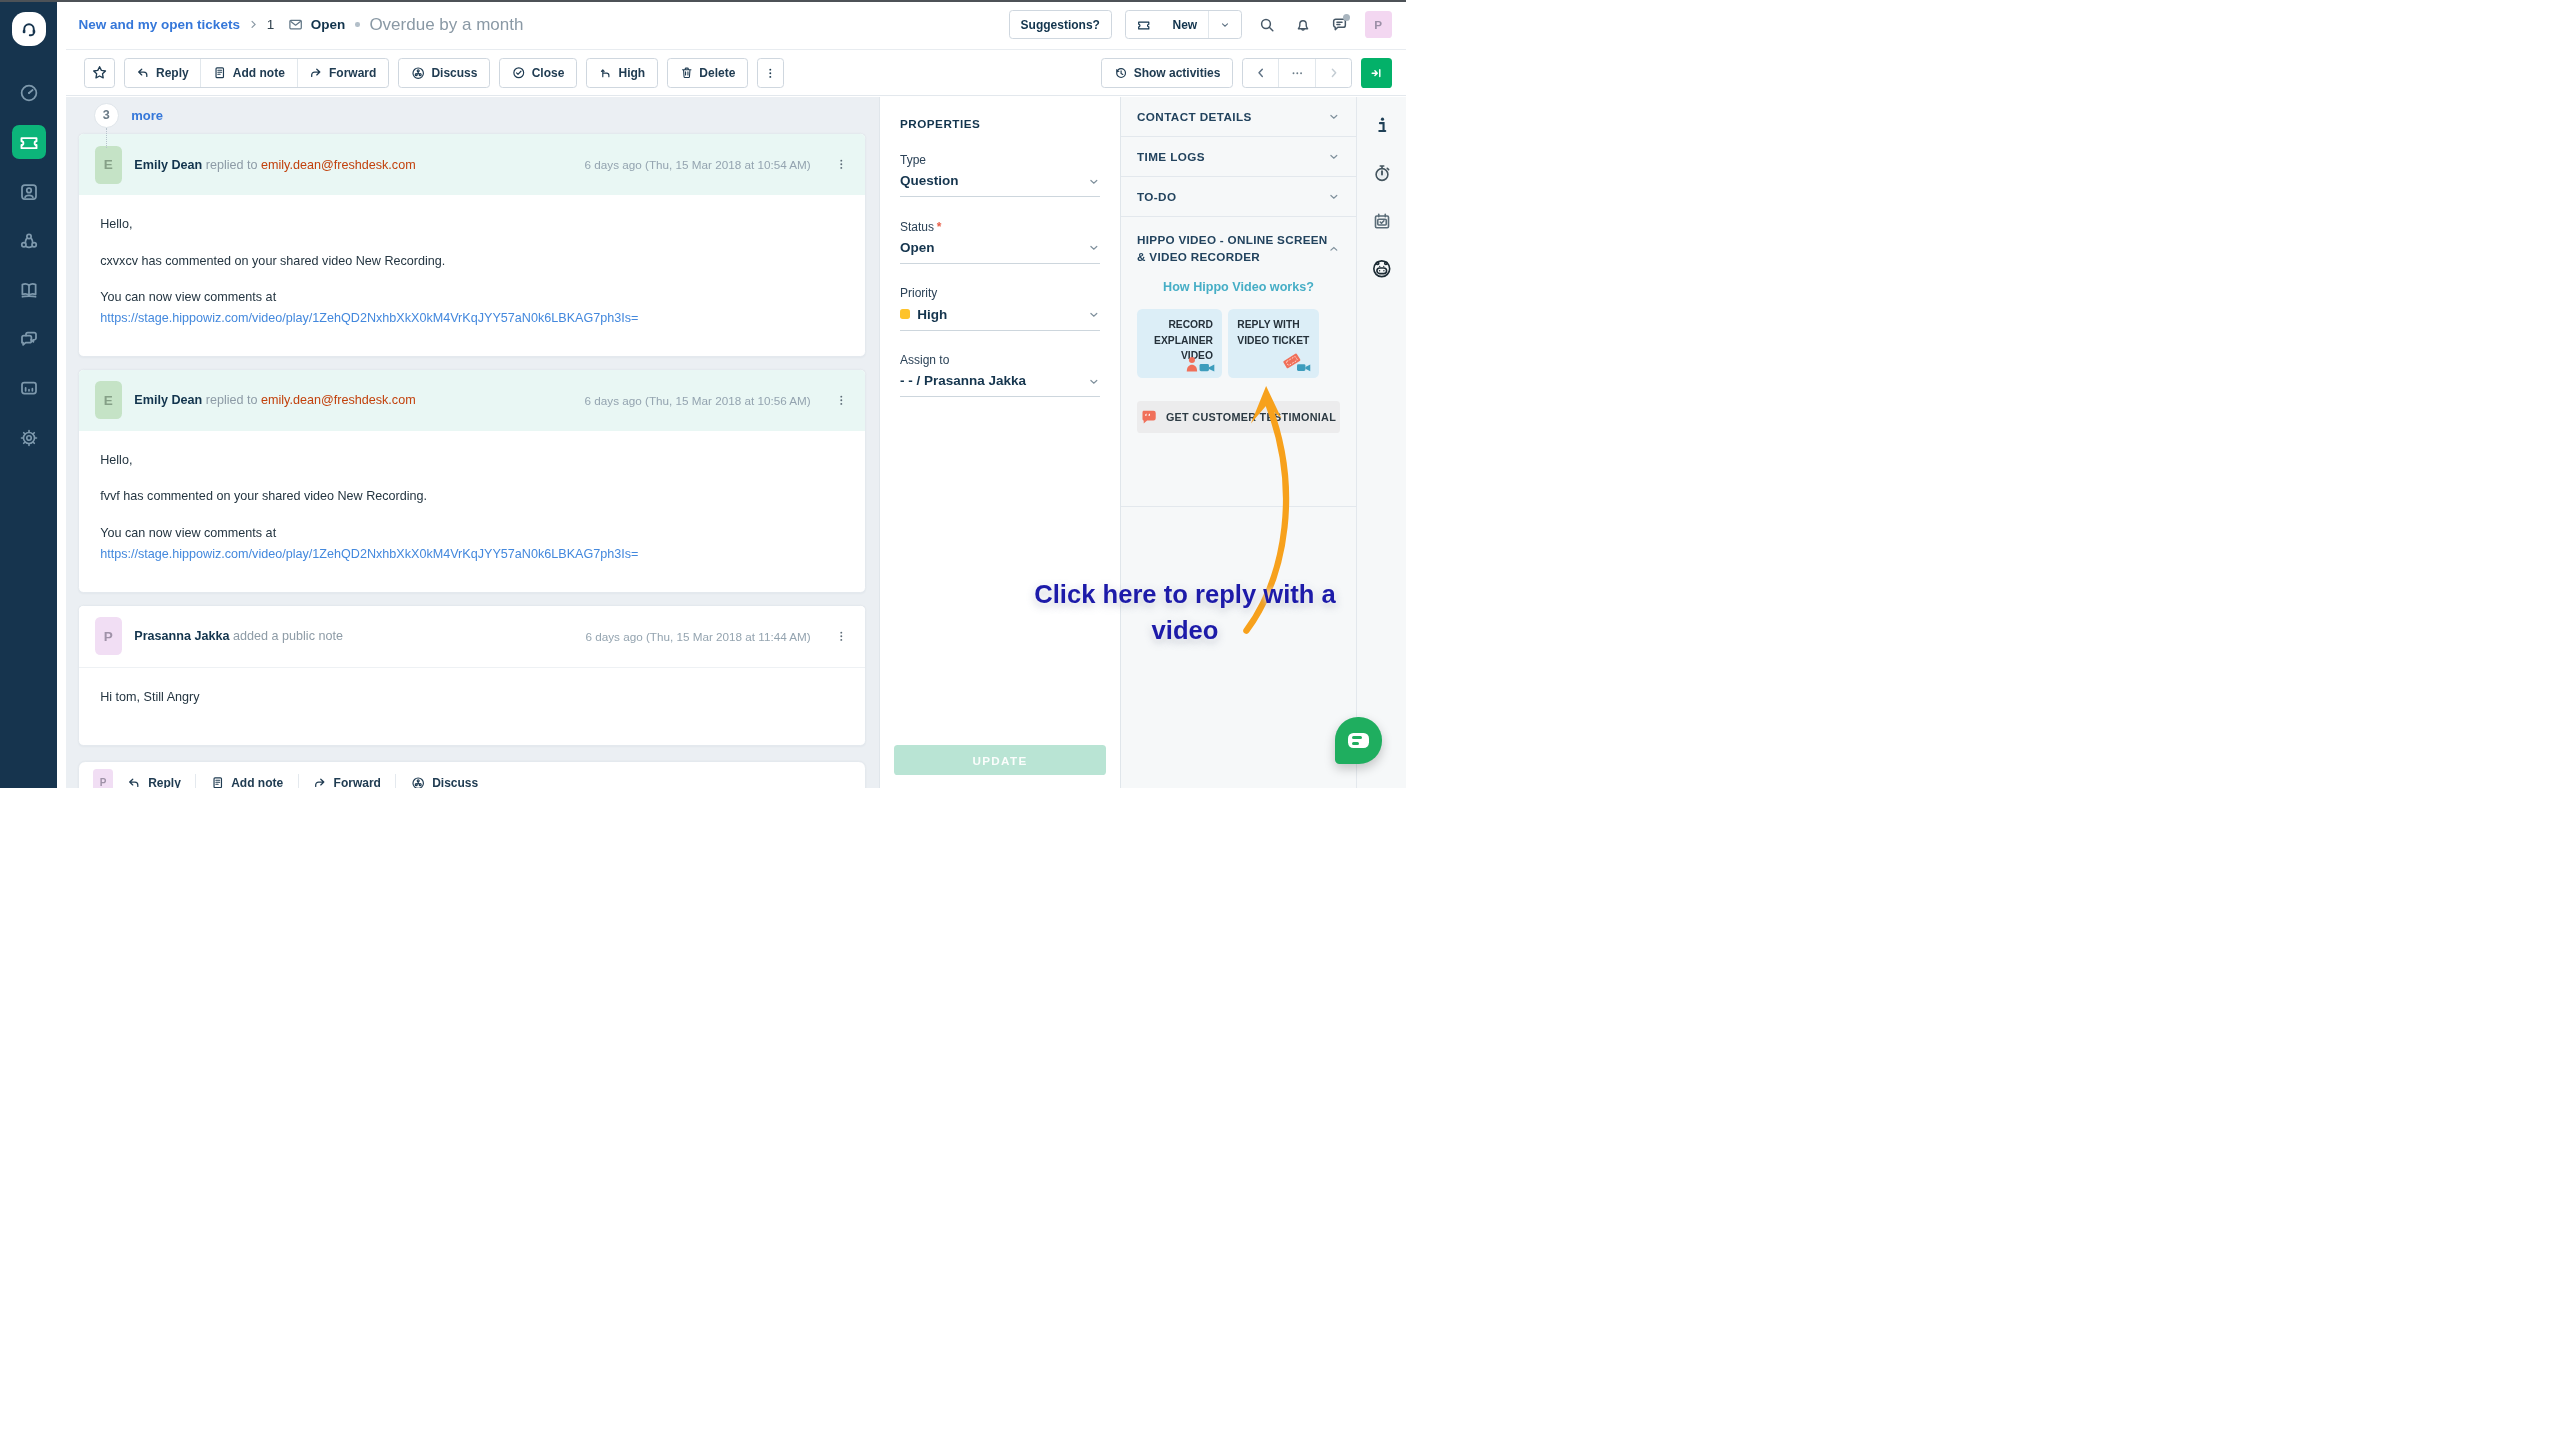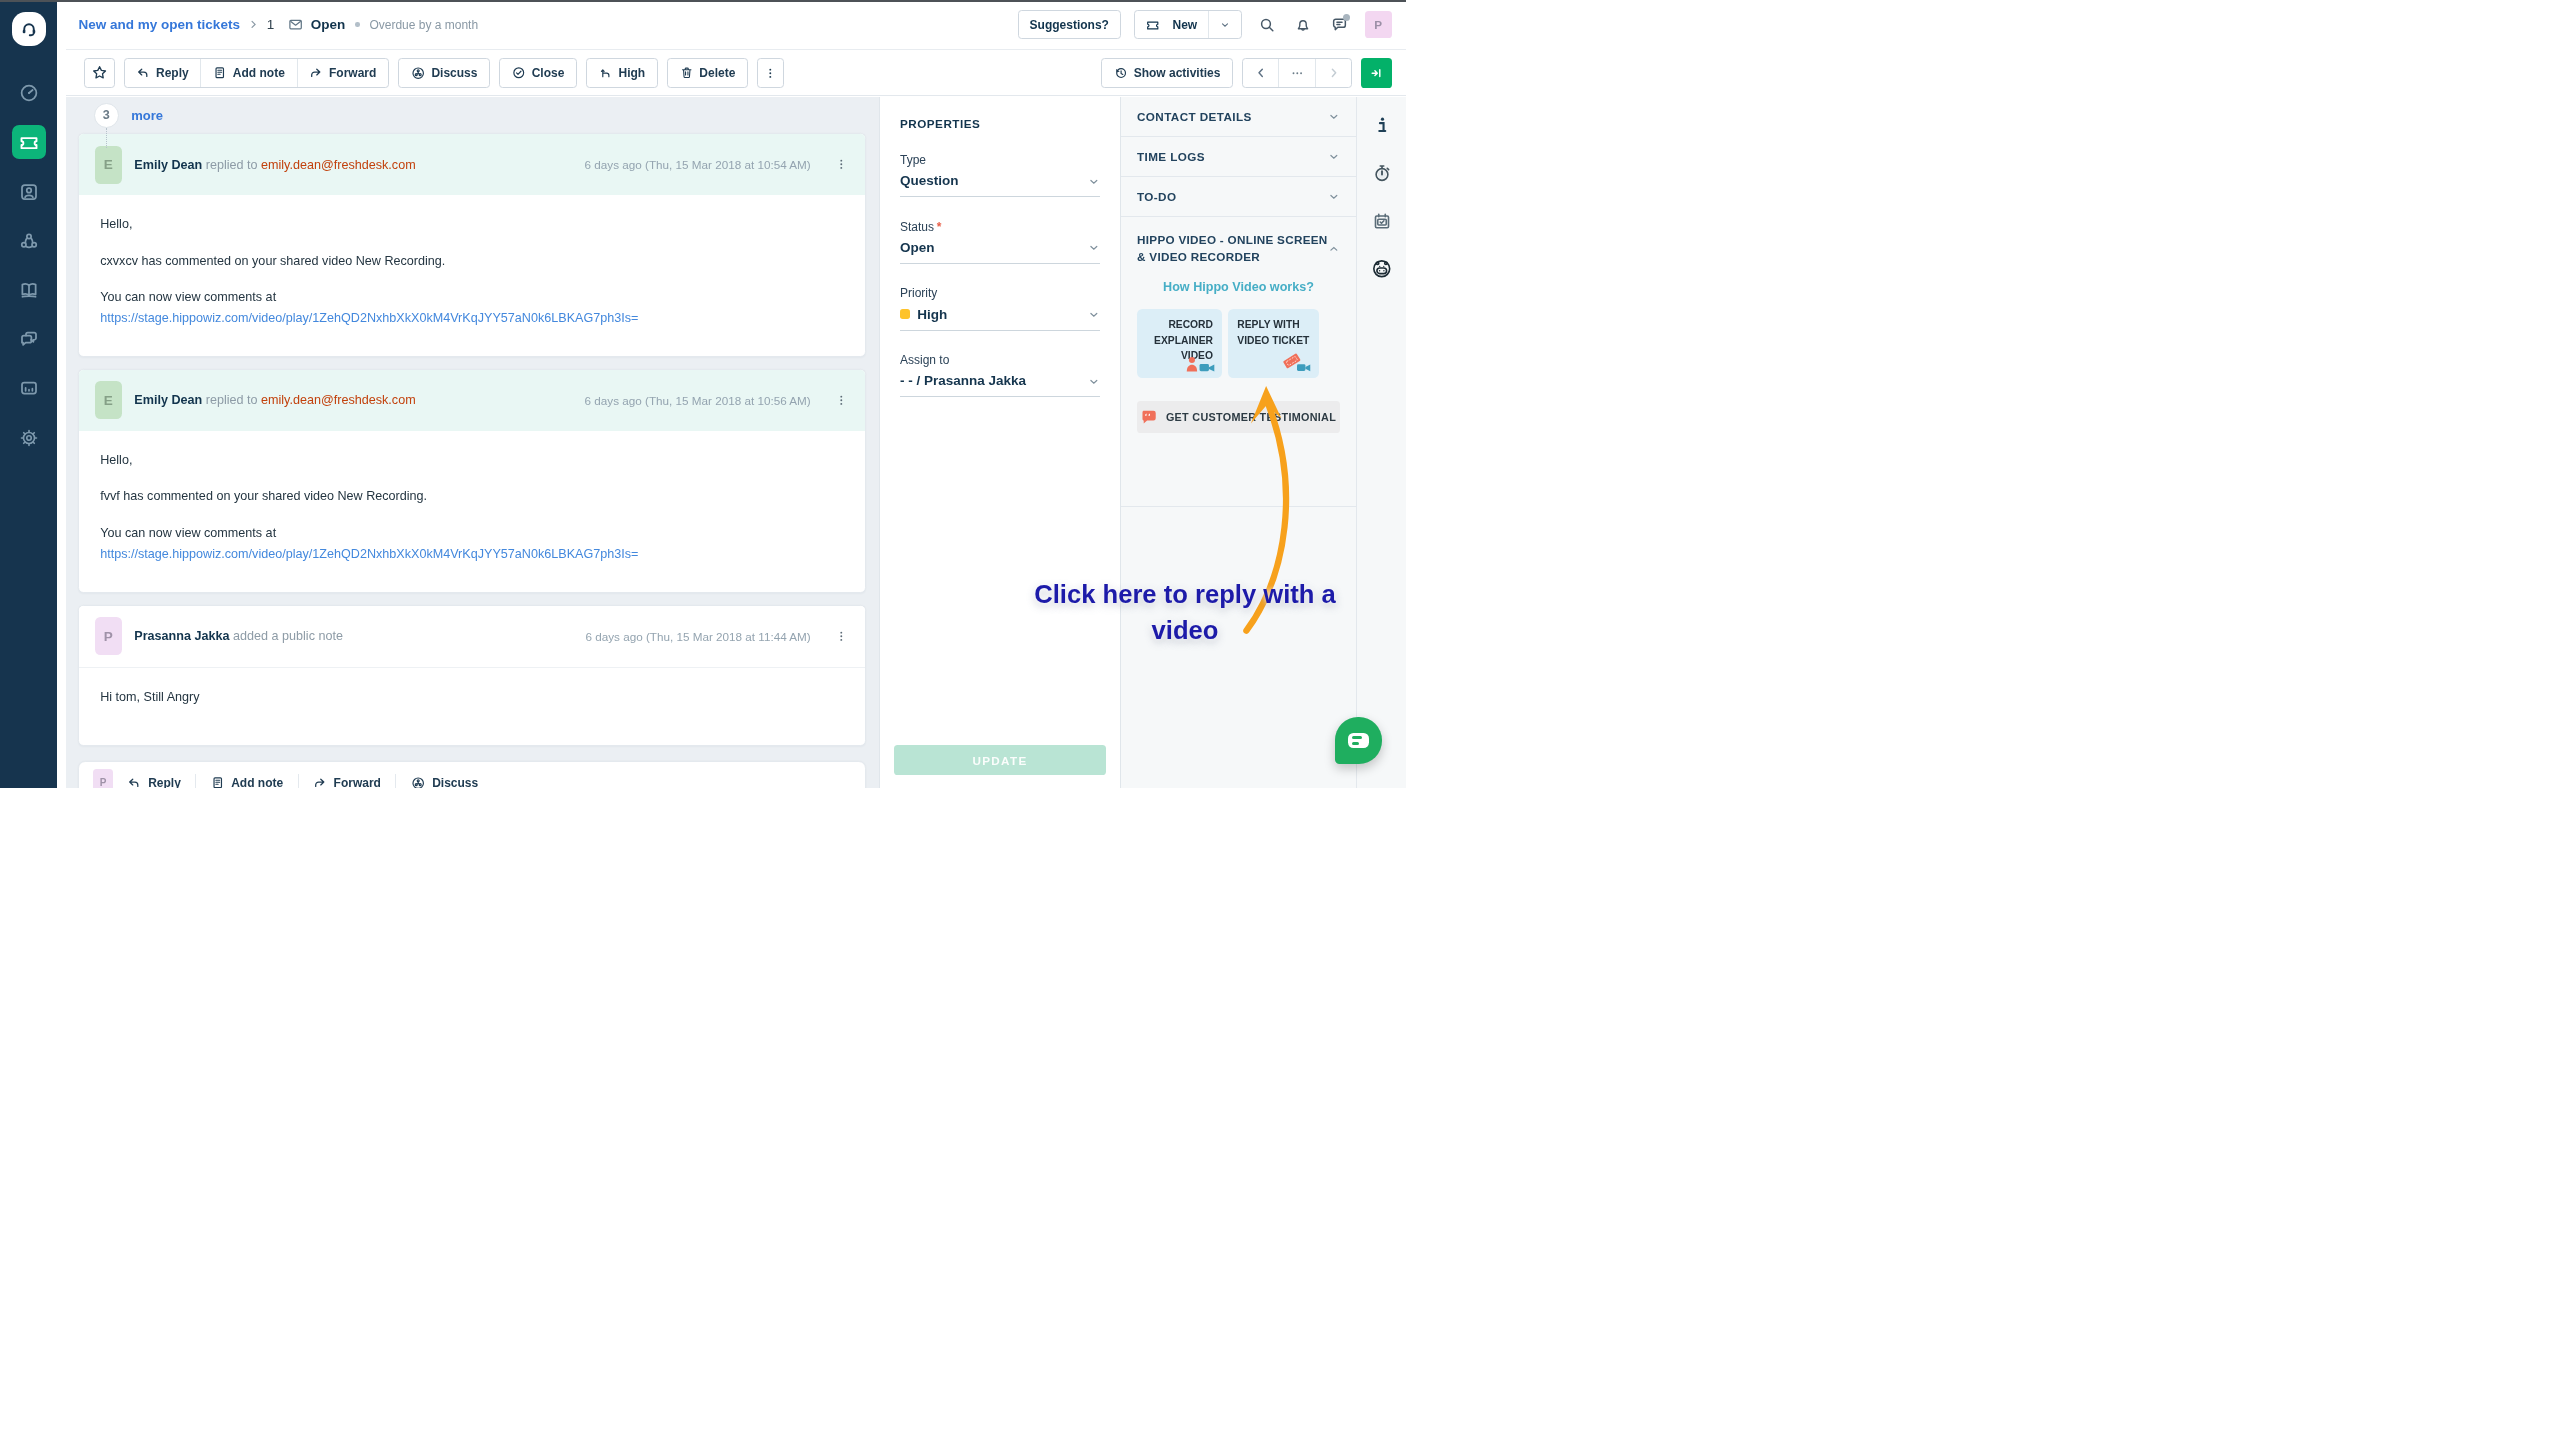--- a/index.html
+++ b/index.html
@@ -19,26 +19,26 @@
 
   
   .main { position:absolute; left:66px; top:0; right:0; height:788px; }
   .topbar { position:absolute; left:0; right:0; top:0; height:50px; background:#fff; border-bottom:0.9px solid #e8ecf0;
     display:flex; align-items:center; padding:0 14.4px 0 12.6px; }
   .crumb { display:flex; align-items:center; gap:8px; flex:1; min-width:0; }
   .crumb-link { color:#3577d9; font-weight:700; font-size:13.5px; cursor:pointer; }
   .crumb-id { font-size:13.5px; color:#31424e; }
   .crumb-status { font-size:13.5px; font-weight:700; color:#12344d; }
   .crumb-dot { width:4.5px; height:4.5px; border-radius:50%; background:#b3bfc9; margin:0 1.8px; }
-  .crumb-over { font-size:12px; color:#8a99a5; }
+  .crumb-over { font-size:17px; color:#8a99a5; }
   .topactions { display:flex; align-items:center; gap:13.5px; }
   .btn { display:inline-flex; align-items:center; gap:6.3px; height:29px; padding:0 10.8px; background:#fff;
     border:0.9px solid #cfd7df; border-radius:3.6px; font-size:12px; font-weight:600; color:#12344d; cursor:pointer; }
   .btngroup { display:inline-flex; border:0.9px solid #cfd7df; border-radius:3.6px; overflow:hidden; background:#fff; }
-  .btngroup .seg { display:inline-flex; align-items:center; gap:13px; height:27px; padding:0 10.8px; font-size:12px;
+  .btngroup .seg { display:inline-flex; align-items:center; gap:22px; height:27px; padding:0 10.8px; font-size:12px;
     font-weight:600; color:#12344d; cursor:pointer; }
   .btngroup .seg + .seg { border-left:0.9px solid #e1e7ec; }
   .iconbtn { width:23px; height:23px; display:flex; align-items:center; justify-content:center; color:#475867; cursor:pointer; position:relative; }
   .badge-dot { position:absolute; top:0.9px; right:0.9px; width:7.2px; height:7.2px; border-radius:50%; background:#a9b5bf; }
   .avatar-top { width:27px; height:27px; border-radius:3.6px; background:#f3d7f1; color:#9b8fa6; font-size:11.7px; font-weight:700;
     display:flex; align-items:center; justify-content:center; cursor:pointer; }
 
   
   .toolbar { position:absolute; left:0; right:0; top:51px; height:45px; background:#fff; border-bottom:0.9px solid #e3e8ed;
     display:flex; align-items:center; padding:0 14.4px 0 18px; gap:9px; }

